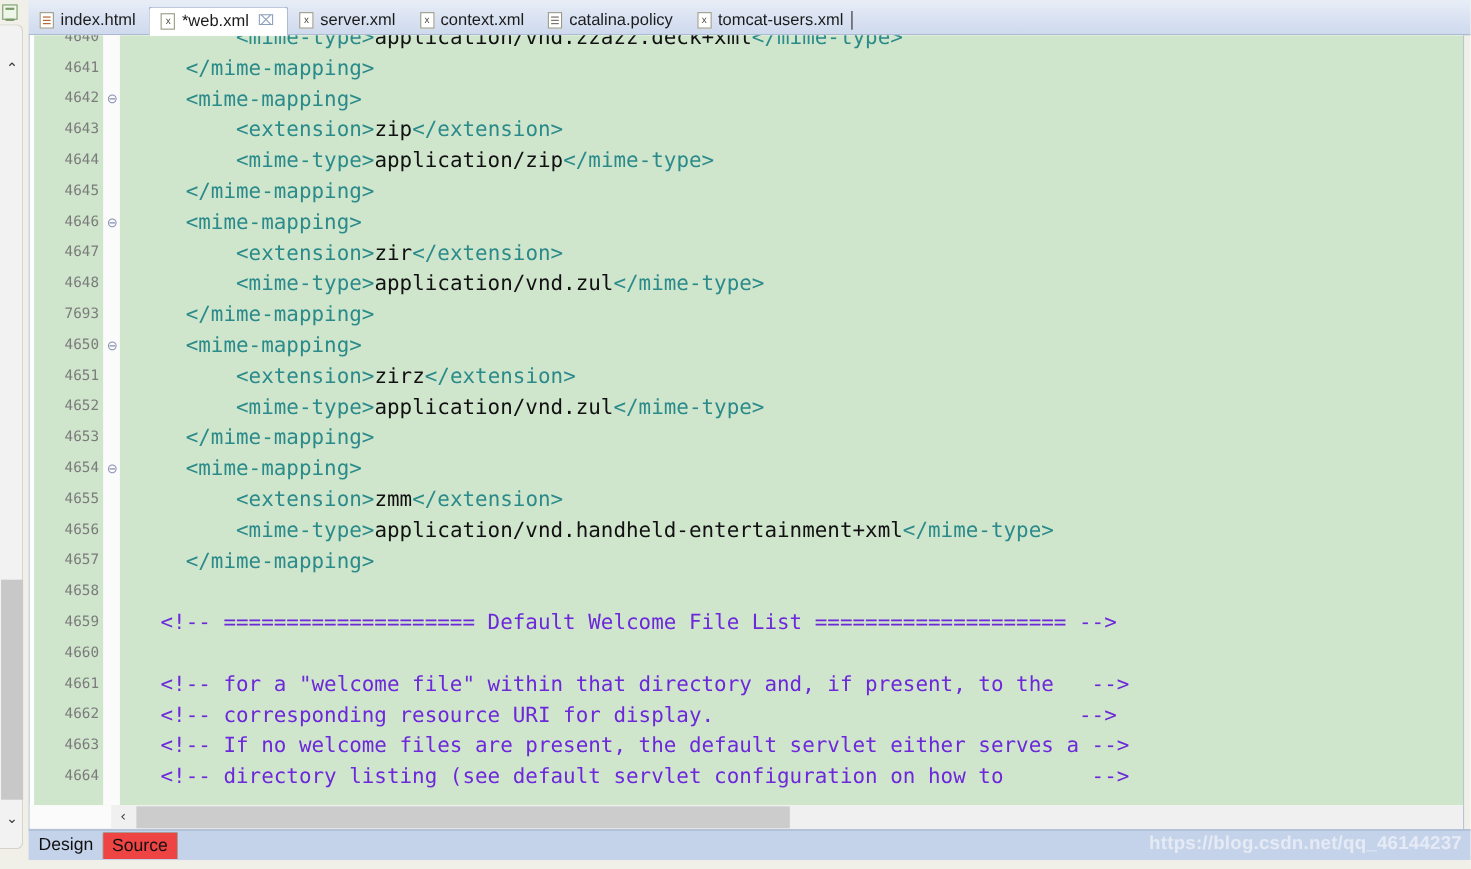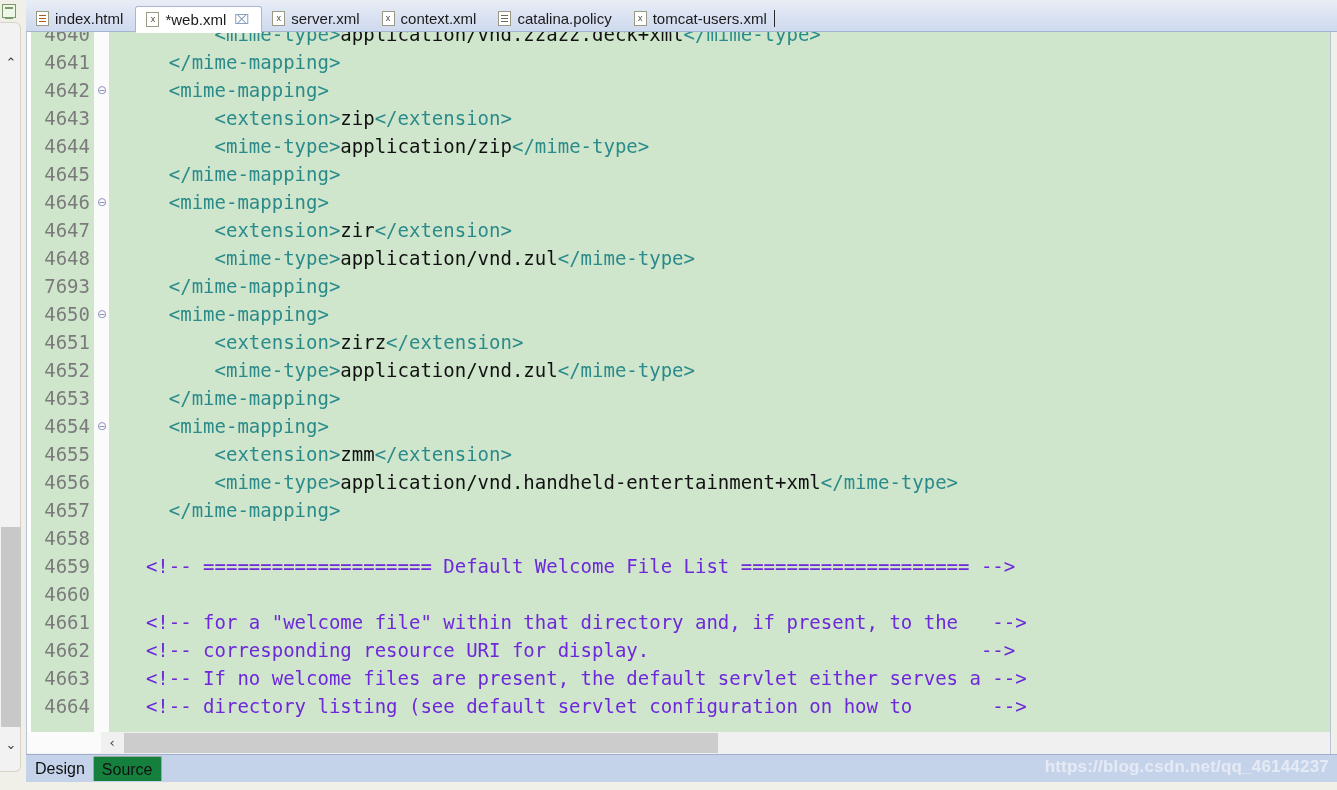--- a/index.html
+++ b/index.html
@@ -220,21 +220,21 @@
     font-family: "DejaVu Sans Mono", monospace;
     font-size: 19px;
   }
   .lineno {
     position: absolute;
     left: 4px; top: 0;
     width: 59px;
     text-align: right;
     color: #7b7b7b;
     font-family: "DejaVu Sans Mono", monospace;
-    font-size: 19px;
+    font-size: 13px;
   }
   .fold {
     position: absolute;
     left: 68px; top: 0;
     width: 14px;
     text-align: center;
     color: #8a92b5;
     font-size: 12px;
     font-family: "DejaVu Sans", sans-serif;
   }
@@ -299,21 +299,21 @@
   }
   .btab {
     height: 25px;
     line-height: 25px;
     padding: 0 8px;
     font-size: 16px;
     color: #101010;
     box-sizing: border-box;
   }
   .btab.active {
-    background: #15803d;
+    background: #ef4444;
     border: 1px solid #9aa9a0;
     border-bottom: none;
     border-radius: 2px 2px 0 0;
   }
   .btab.inactive {
     background: transparent;
   }
   .watermark {
     position: absolute;
     right: 8px; top: 757px;

